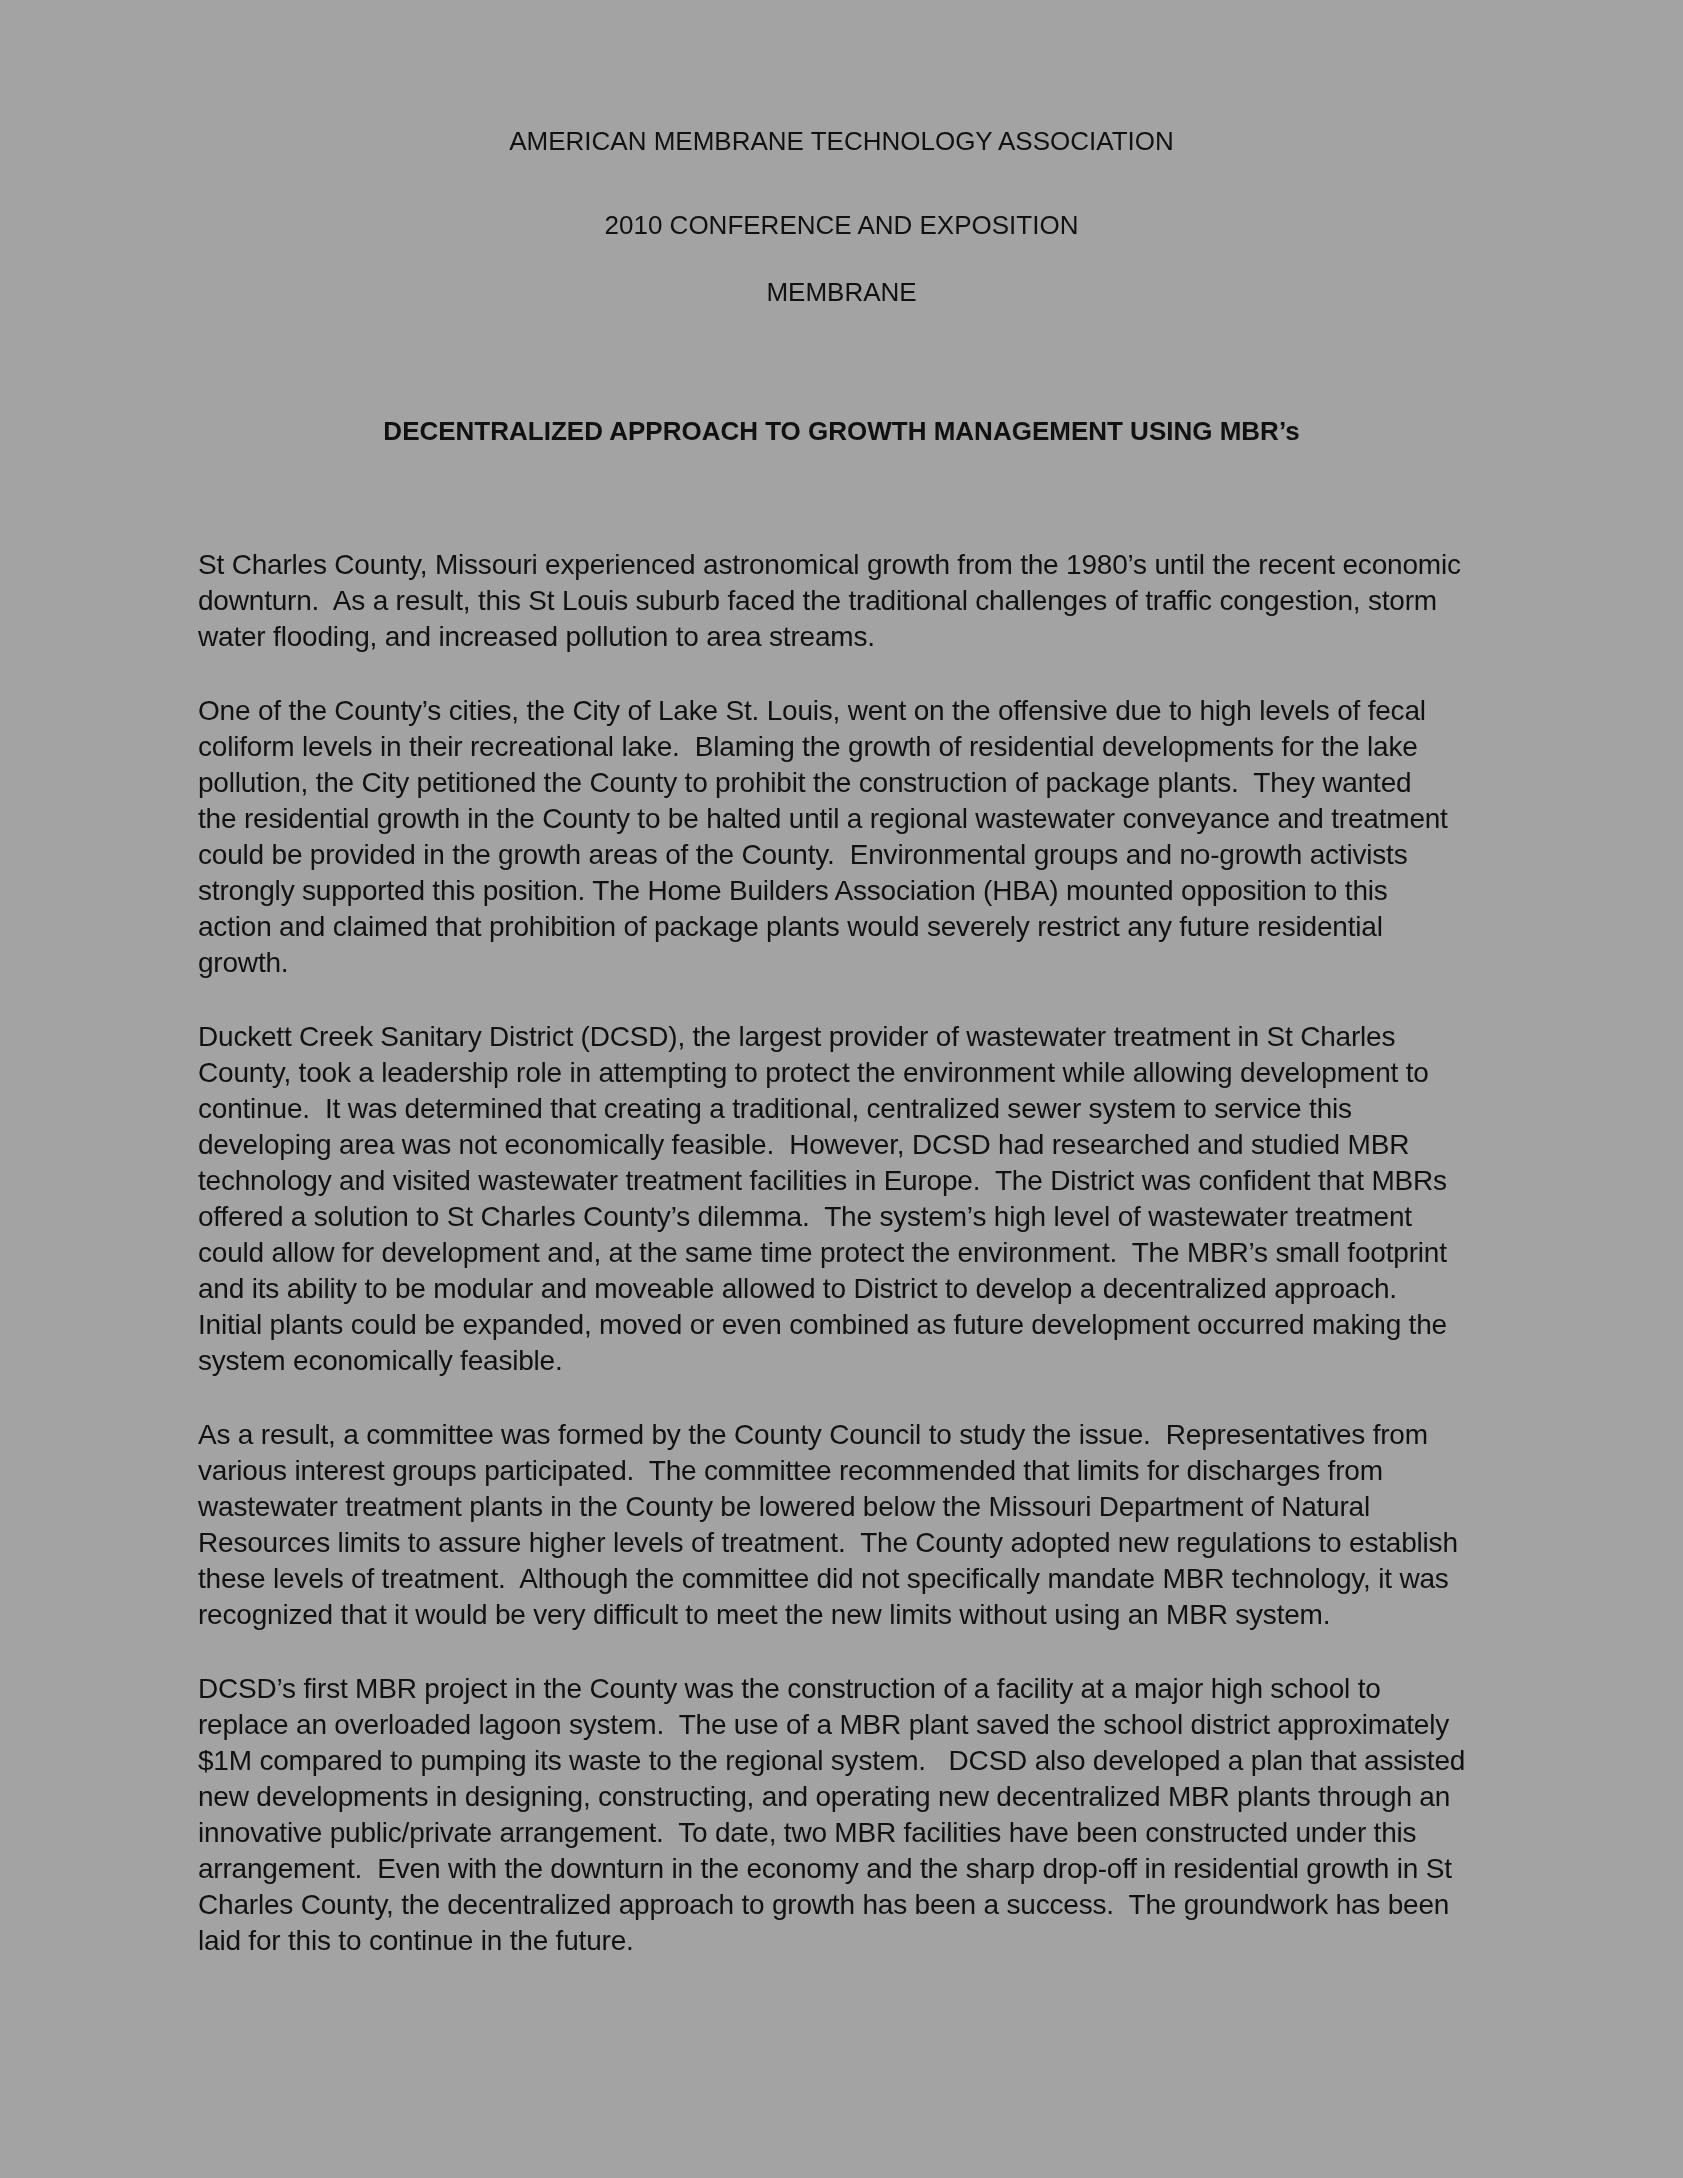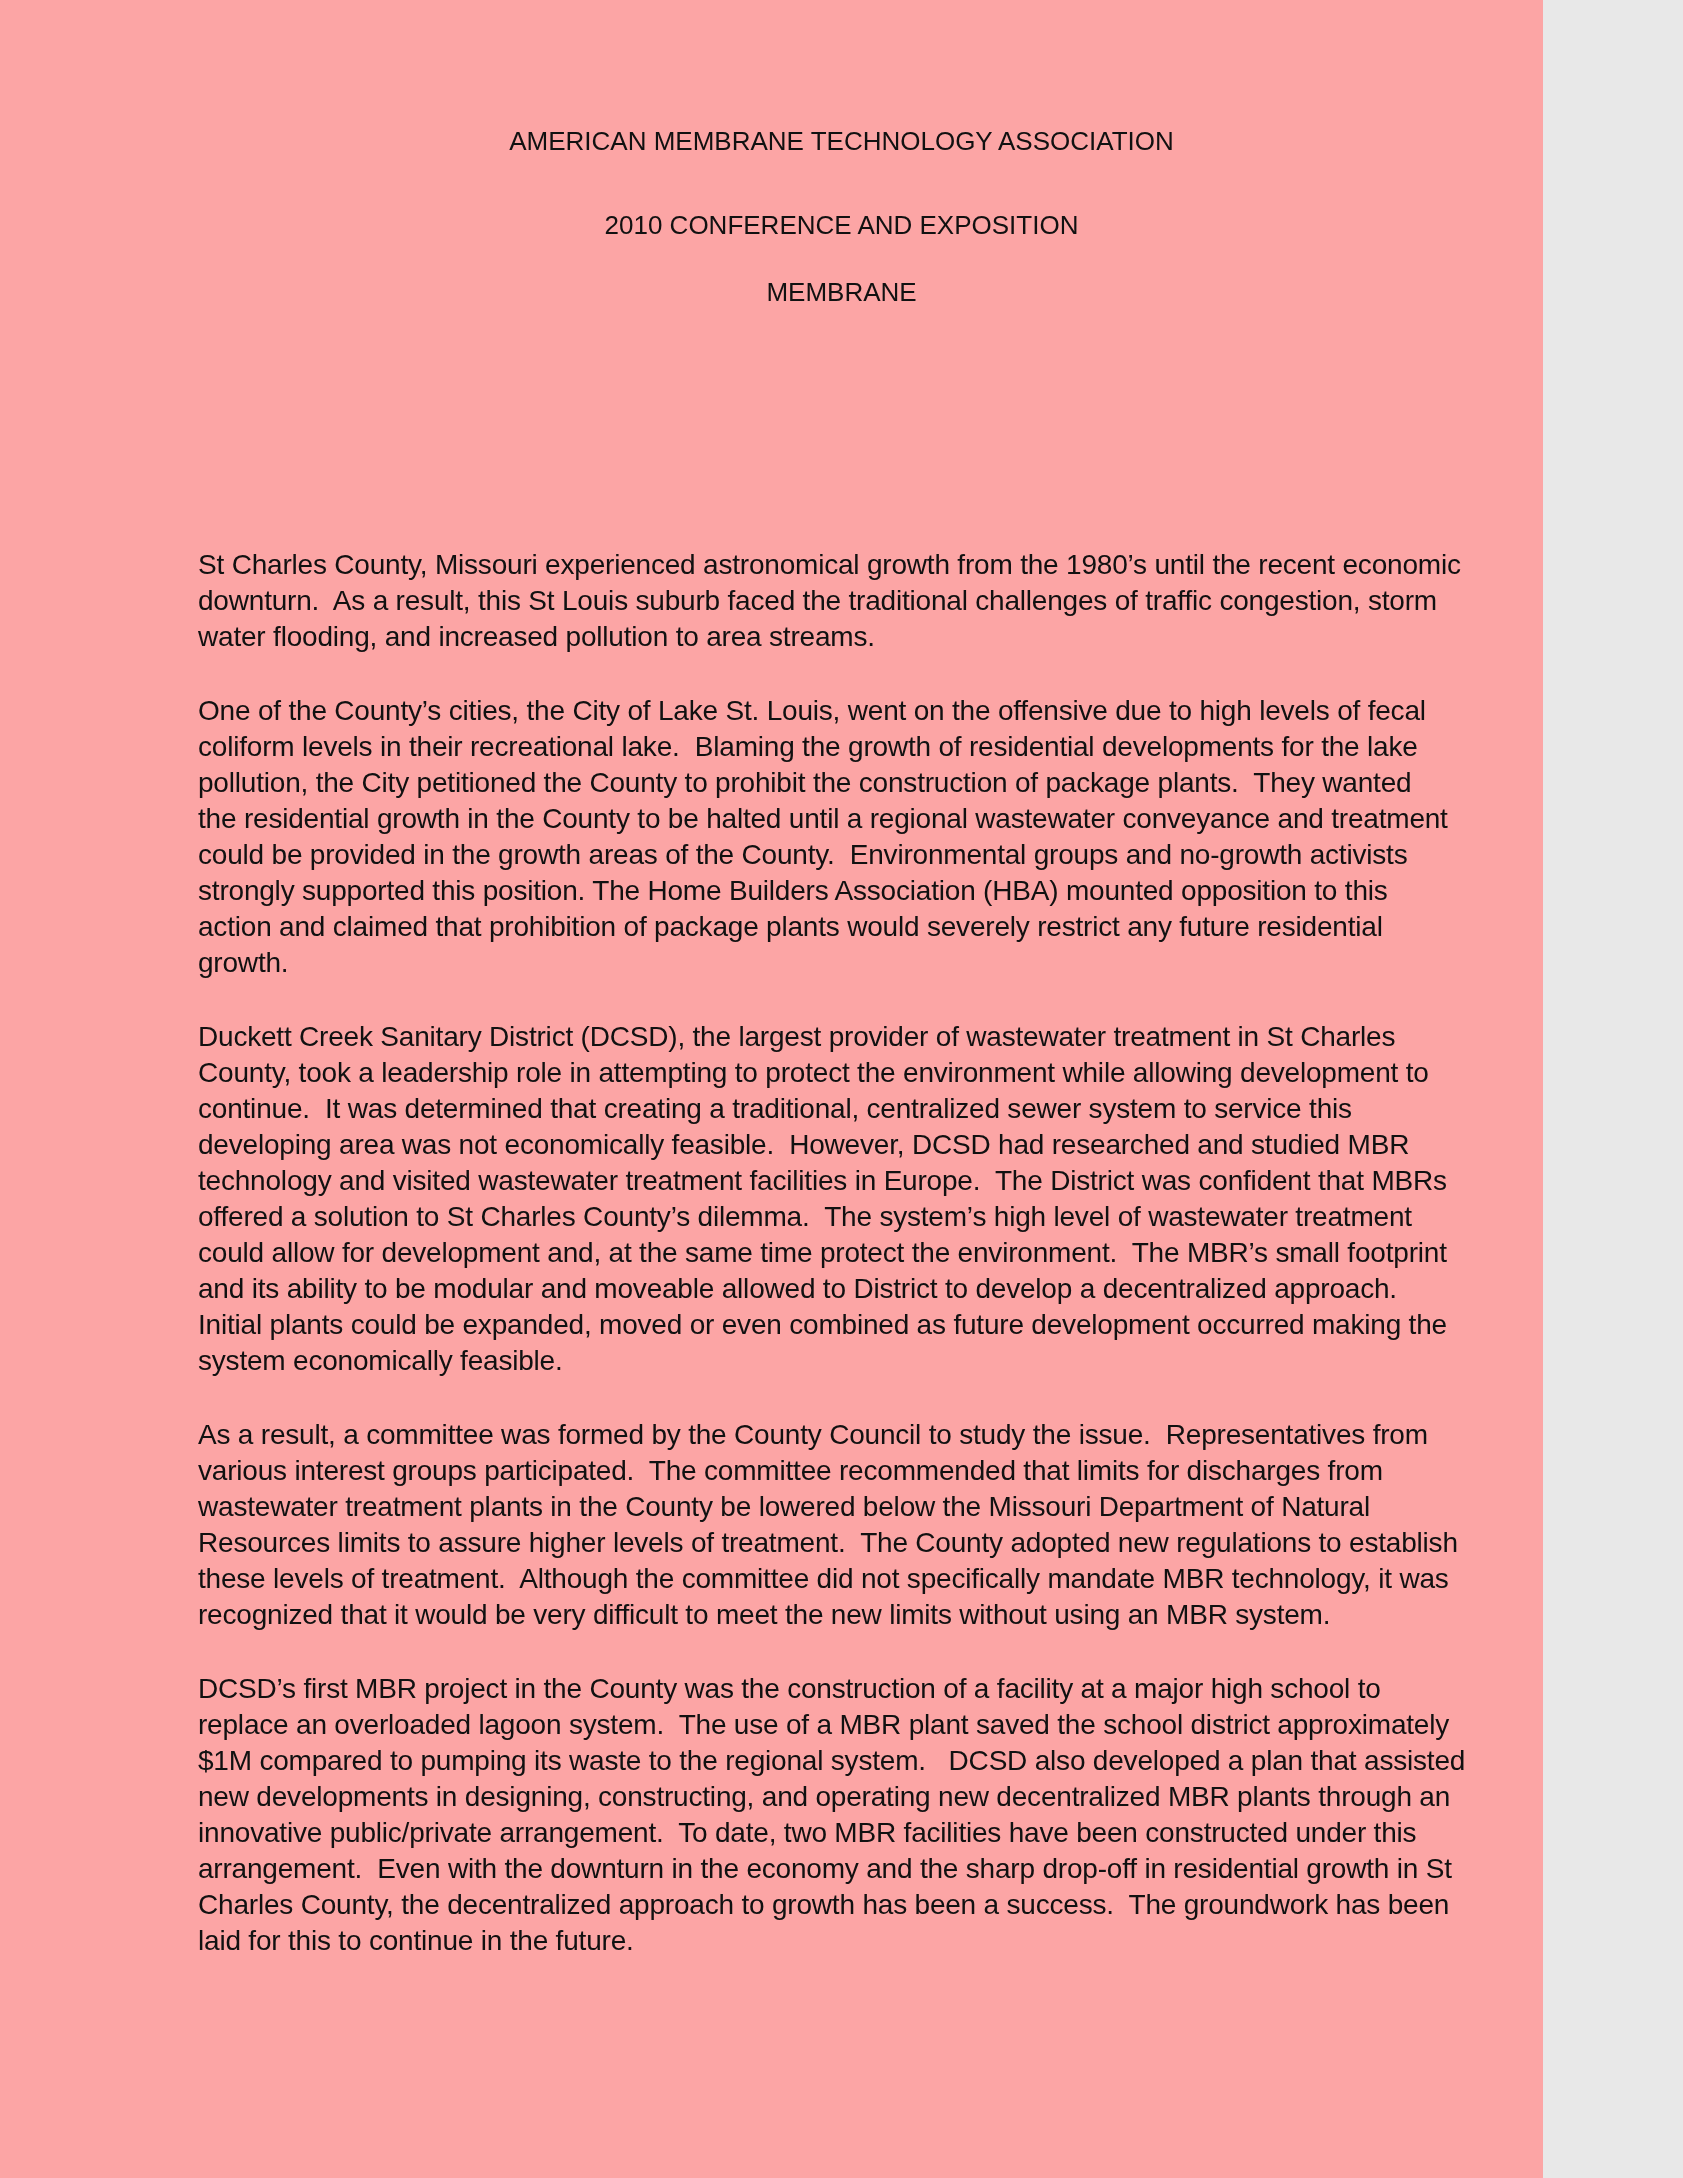--- a/index.html
+++ b/index.html
@@ -2,23 +2,23 @@
 <html><head>
 <meta charset="utf-8">
 <style>
   html, body {
     margin: 0;
     padding: 0;
     background: #e8e8e8;
   }
   .page {
     position: relative;
-    width: 1543px;
+    width: 1683px;
     height: 2178px;
-    background: #fca5a5;
+    background: #a3a3a3;
     font-family: "Liberation Sans", sans-serif;
     color: #111111;
     overflow: hidden;
   }
   .center-line {
     position: absolute;
     left: 0;
     width: 1683px;
     text-align: center;
     font-size: 26px;
@@ -46,20 +46,21 @@
 <body>
 
 <div class="page">
 
   <div class="center-line" style="top:126px">AMERICAN MEMBRANE TECHNOLOGY ASSOCIATION</div>
 
   <div class="center-line" style="top:210px">2010 CONFERENCE AND EXPOSITION</div>
 
   <div class="center-line" style="top:277px">MEMBRANE</div>
 
+  <div class="center-line doc-title" style="top:416px">DECENTRALIZED APPROACH TO GROWTH MANAGEMENT USING MBR’s</div>
 
   <div class="body-text">
     <p class="para">St Charles County, Missouri experienced astronomical growth from the 1980’s until the recent economic
 downturn.  As a result, this St Louis suburb faced the traditional challenges of traffic congestion, storm
 water flooding, and increased pollution to area streams.</p>
     <p class="para">One of the County’s cities, the City of Lake St. Louis, went on the offensive due to high levels of fecal
 coliform levels in their recreational lake.  Blaming the growth of residential developments for the lake
 pollution, the City petitioned the County to prohibit the construction of package plants.  They wanted
 the residential growth in the County to be halted until a regional wastewater conveyance and treatment
 could be provided in the growth areas of the County.  Environmental groups and no-growth activists

